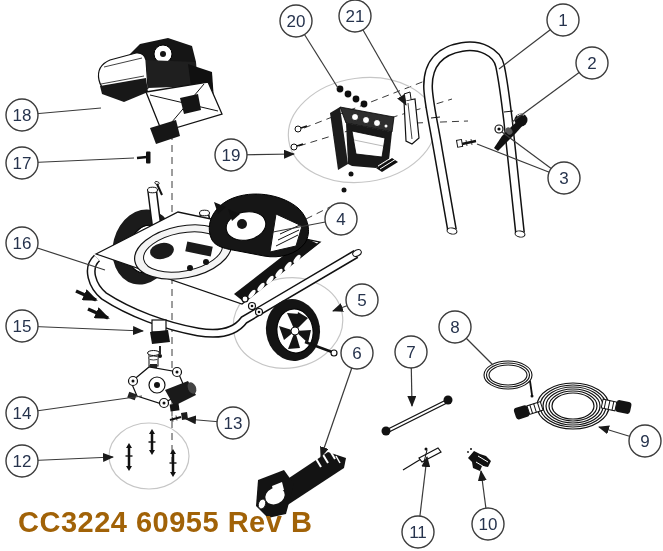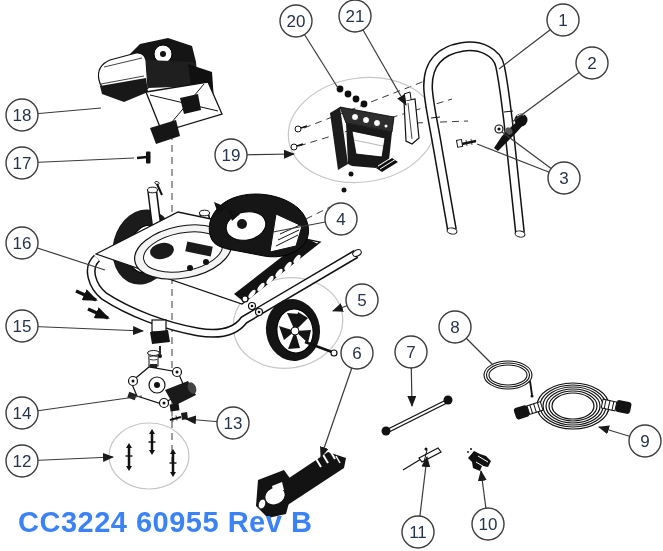--- a/index.html
+++ b/index.html
@@ -8,21 +8,21 @@
   svg{position:absolute;left:0;top:0;}
   .tube-out{stroke:#111;fill:none;}
   .tube-in{stroke:#fff;fill:none;}
   .blob{fill:none;stroke:#c6c6c6;stroke-width:1.2;}
   .dash{stroke:#3a3a3a;stroke-width:1;fill:none;stroke-dasharray:7 5;}
   .leader{stroke:#3a3a3a;stroke-width:1.2;fill:none;}
   .bubble{fill:#fff;stroke:#3c3c3c;stroke-width:1.4;}
   .bubble-num{font-family:"Liberation Sans",sans-serif;font-size:17px;fill:#26334d;
               text-anchor:middle;}
   #title-block{position:absolute;left:18px;top:506px;font-size:29px;font-weight:bold;
-               color:#3b82f6;letter-spacing:0.5px;white-space:nowrap;}
+               color:#a16207;letter-spacing:0.5px;white-space:nowrap;}
 </style>
 </head>
 <body>
 
 <div id="stage">
 
 <svg width="663" height="551" viewBox="0 0 663 551">
   <defs>
     <marker id="arrowhead" markerUnits="userSpaceOnUse" markerWidth="11" markerHeight="9" refX="10" refY="4.5" orient="auto">
       <path d="M0,0 L11,4.5 L0,9 Z" fill="#1a1a1a"></path>

